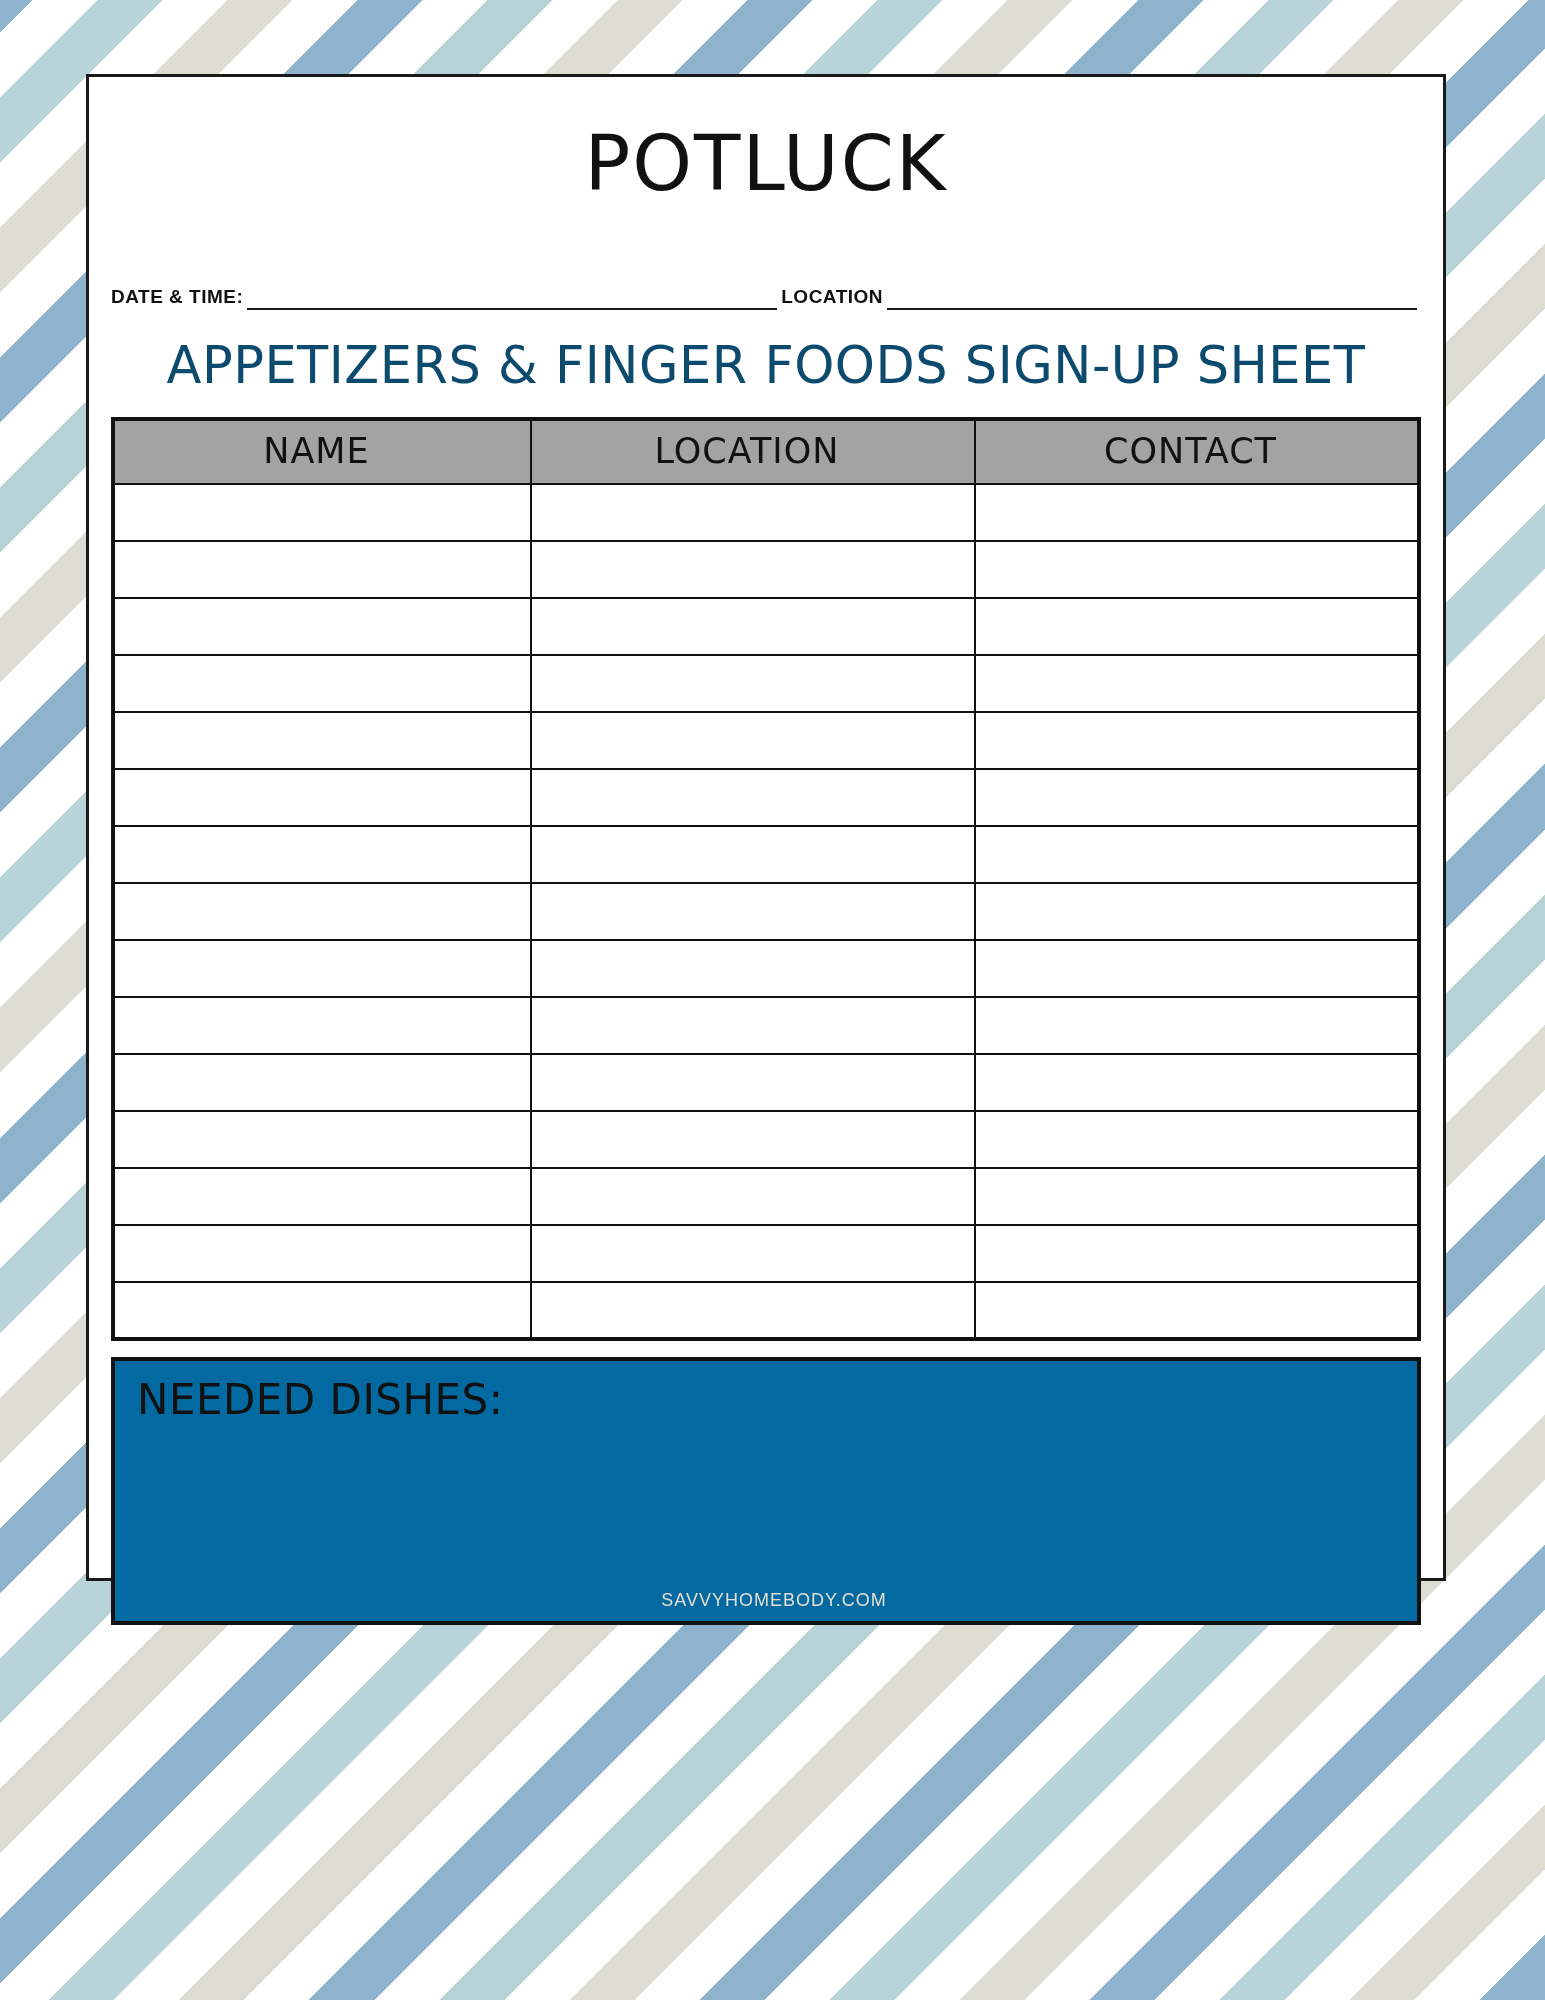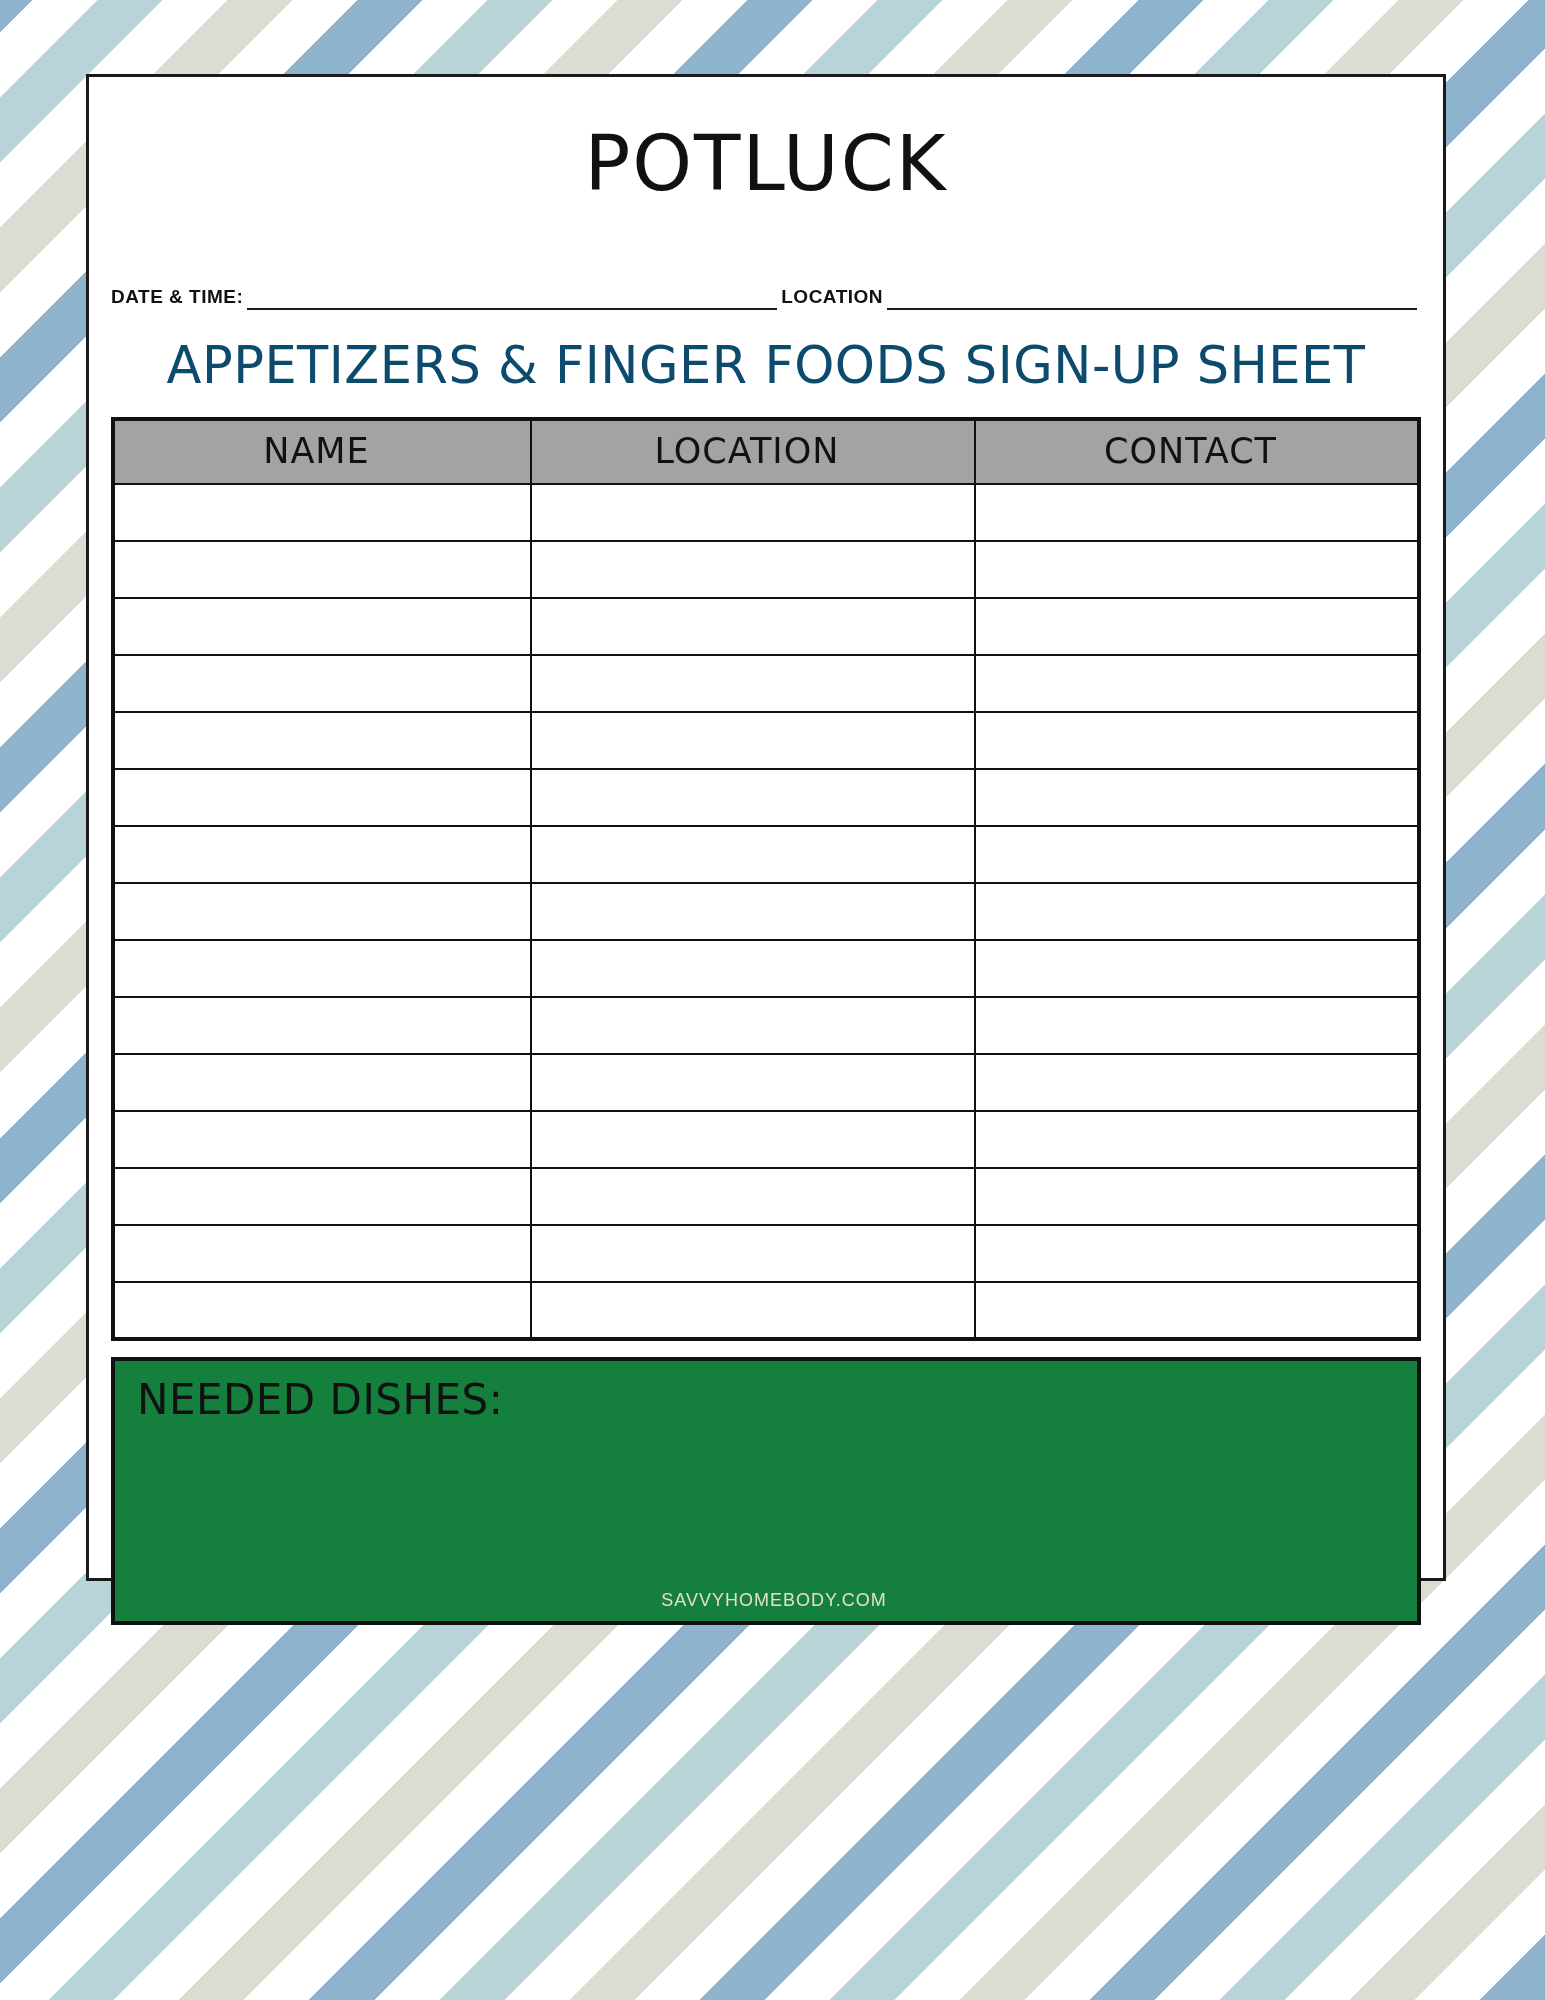--- a/index.html
+++ b/index.html
@@ -91,21 +91,21 @@
     border: 2px solid #111111;
     height: 57px;
   }
   .col-name { width: 32%; }
   .col-bringing { width: 34%; }
   .col-contact { width: 34%; }
 
   .needed {
     margin: 16px 22px 0 22px;
     border: 4px solid #111111;
-    background: #15803d;
+    background: #0369a1;
     height: 268px;
     position: relative;
     padding: 14px 1px 0 22px;
   }
   .needed-label {
     font-size: 42px;
     color: #111111;
     font-family: "DejaVu Sans", sans-serif;
     font-weight: 400;
     letter-spacing: 0.5px;

